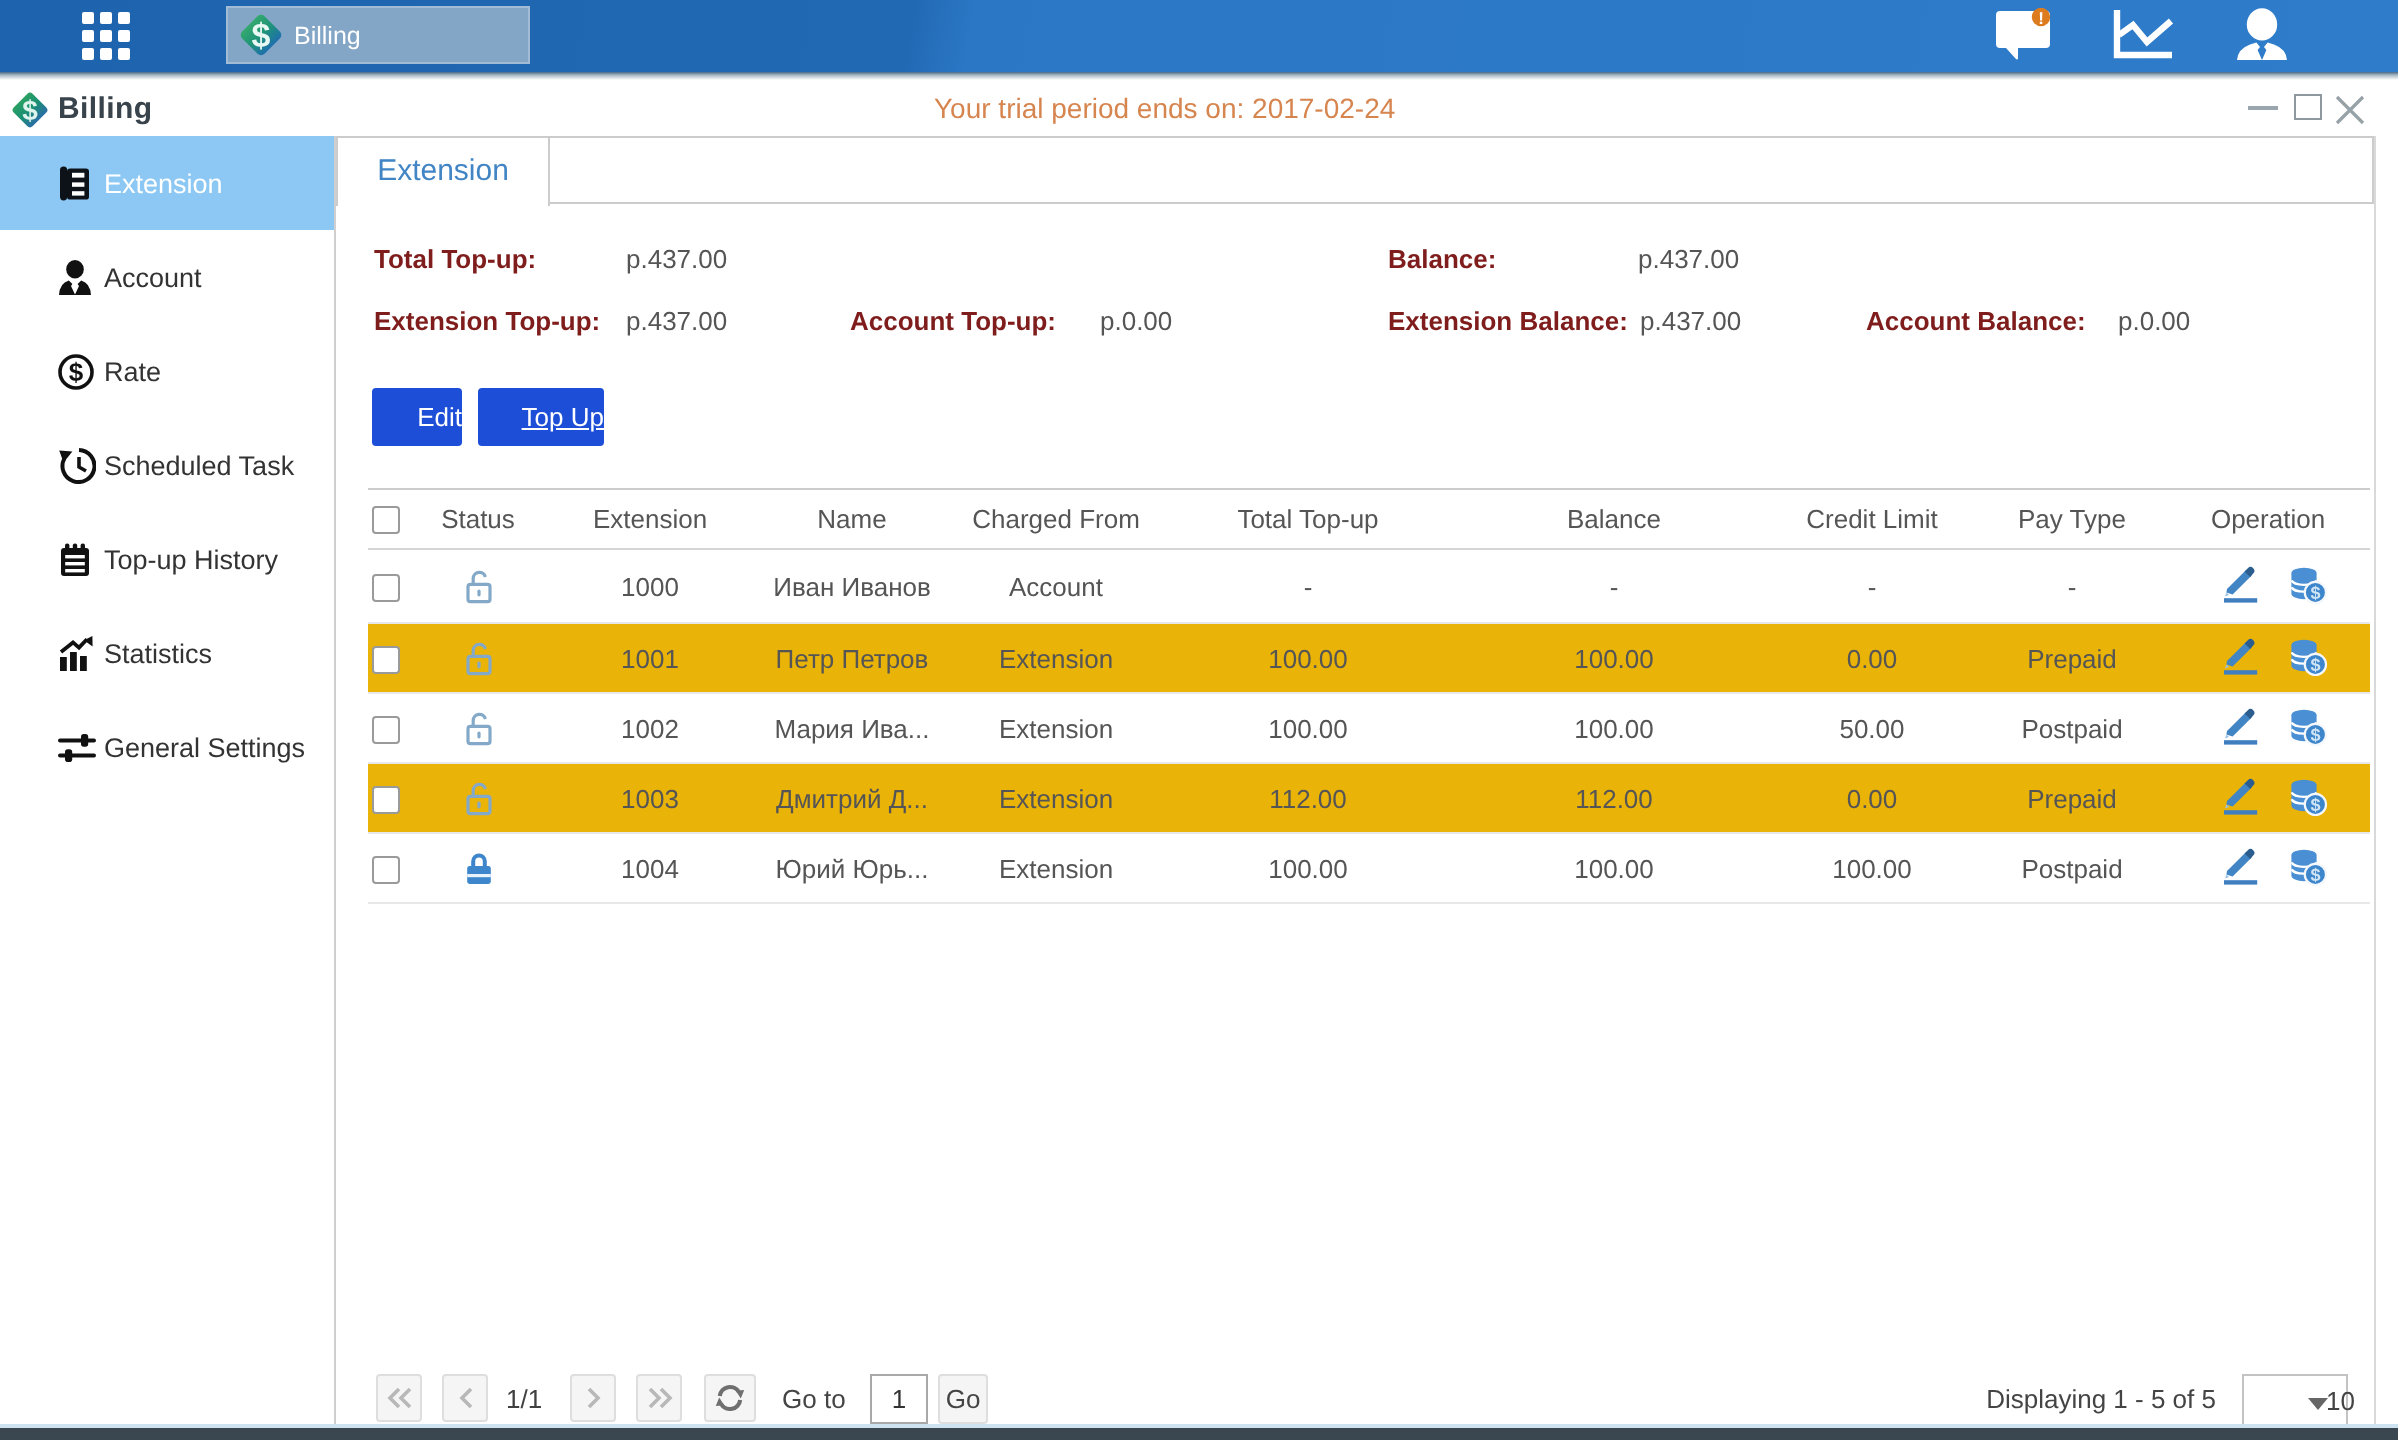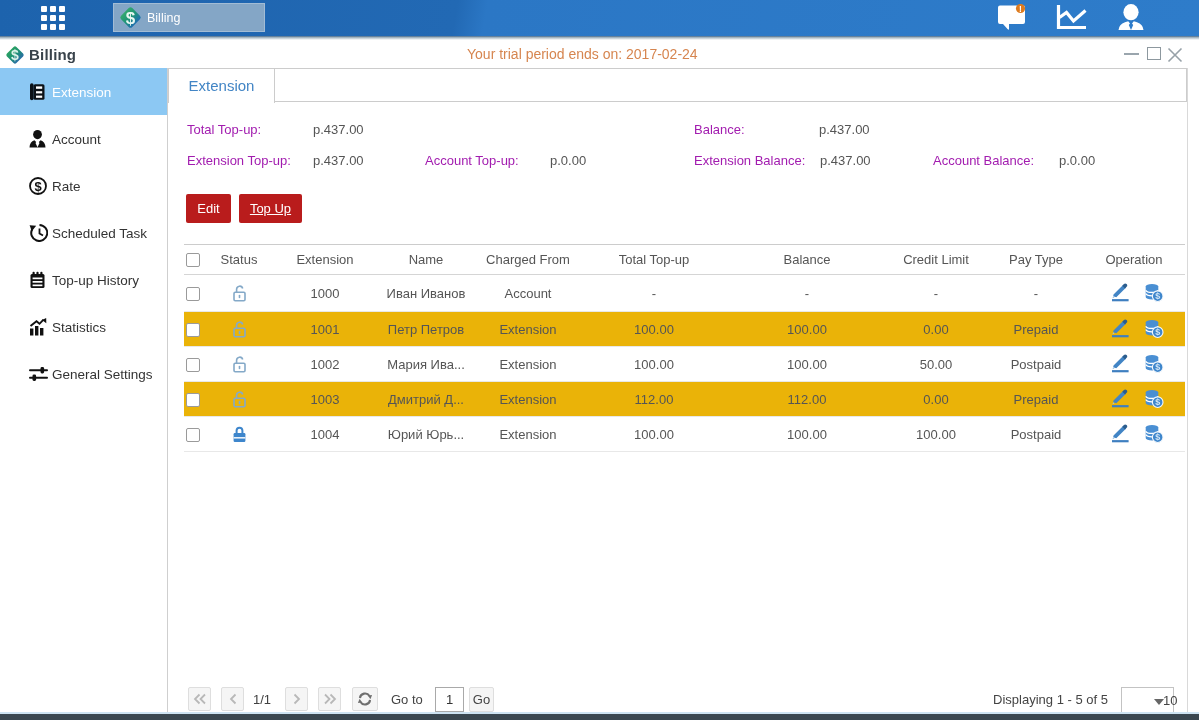--- a/index.html
+++ b/index.html
@@ -36,24 +36,24 @@
 .sitem.sel .lbl { color:#fff; }
 
 
 #rightline { position:absolute; left:1187px; top:68px; width:1px; height:646px; background:#d9d9d9; }
 #tabstrip { position:absolute; left:168px; top:68px; width:1019px; height:34px;
   border-top:1px solid #ccc; border-bottom:1px solid #ccc; border-right:1px solid #ccc; }
 #tab { position:absolute; left:168px; top:68px; width:107px; height:35px; background:#fff;
   border:1px solid #ccc; border-bottom:none; z-index:2; text-align:center;
   font-size:15px; color:#4285c5; line-height:33px; }
 
-.lab { position:absolute; font-size:13px; font-weight:normal; color:#a21caf; white-space:nowrap;text-align:center; }
+.lab { position:absolute; font-size:13px; font-weight:bold; color:#7f1d1d; white-space:nowrap;text-align:center; }
 .val { position:absolute; font-size:13px; color:#555; white-space:nowrap; }
-.btn { position:absolute; top:194px; height:29px; background:#b91c1c; color:#fff;
-  font-size:13px; text-align:center; line-height:29px; border-radius:2px; }
+.btn { position:absolute; top:194px; height:29px; background:#1d4ed8; color:#fff;
+  font-size:13px; text-align:right; line-height:29px; border-radius:2px; }
 
 
 #tbl { position:absolute; left:184px; top:244px; width:1001px; border-collapse:collapse;
   table-layout:fixed; font-size:13px; color:#555; }
 #tbl th { height:30px; font-weight:normal; font-size:13px; color:#555;
   border-top:1px solid #ccc; border-bottom:1px solid #d5d5d5; text-align:center; }
 #tbl td { height:35px; text-align:center; border-bottom:1px solid #e8e8e8; padding:0; }
 #tbl tr.r1 td { height:37px; }
 #tbl tr.alt { background:#eab308; }
 .cb { display:inline-block; width:14px; height:14px; border:1px solid #9a9a9a;

